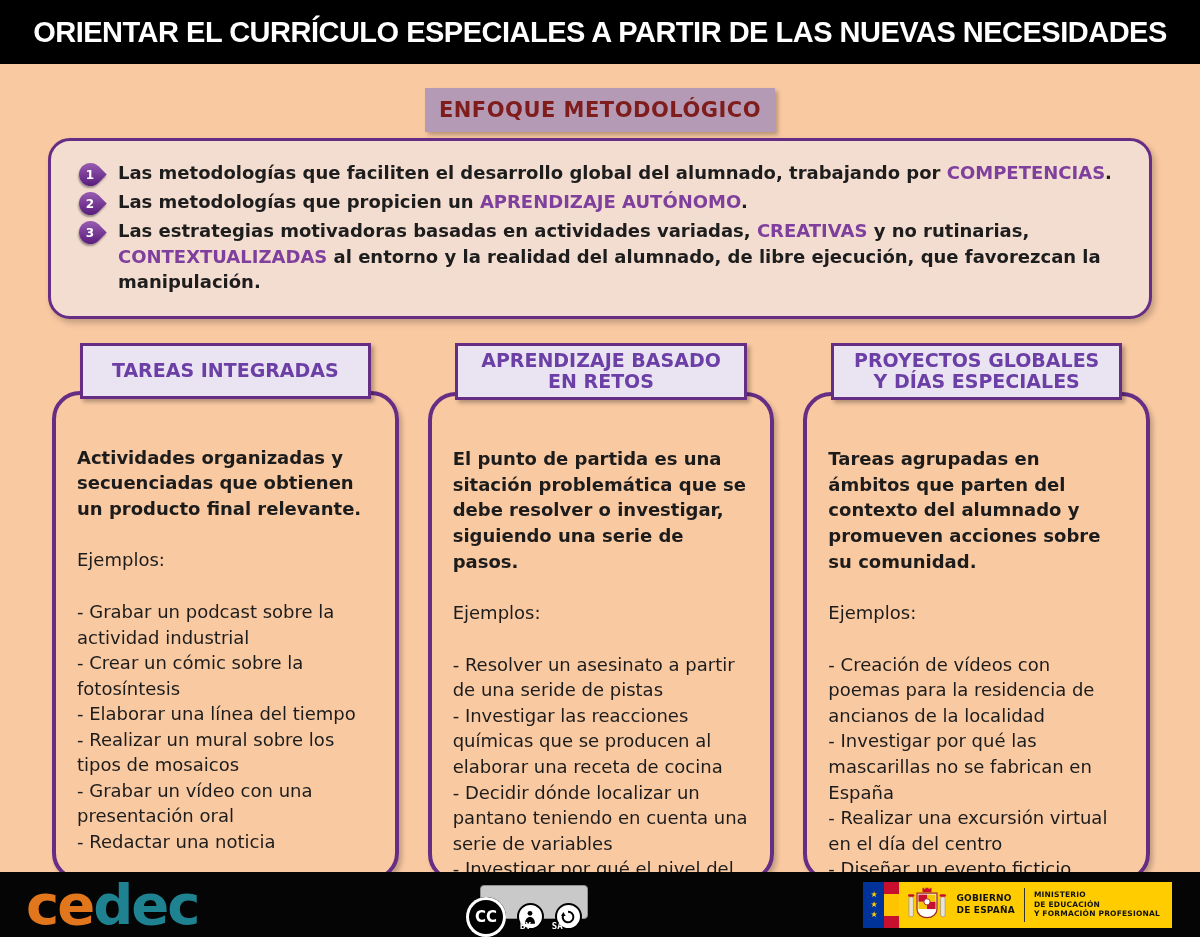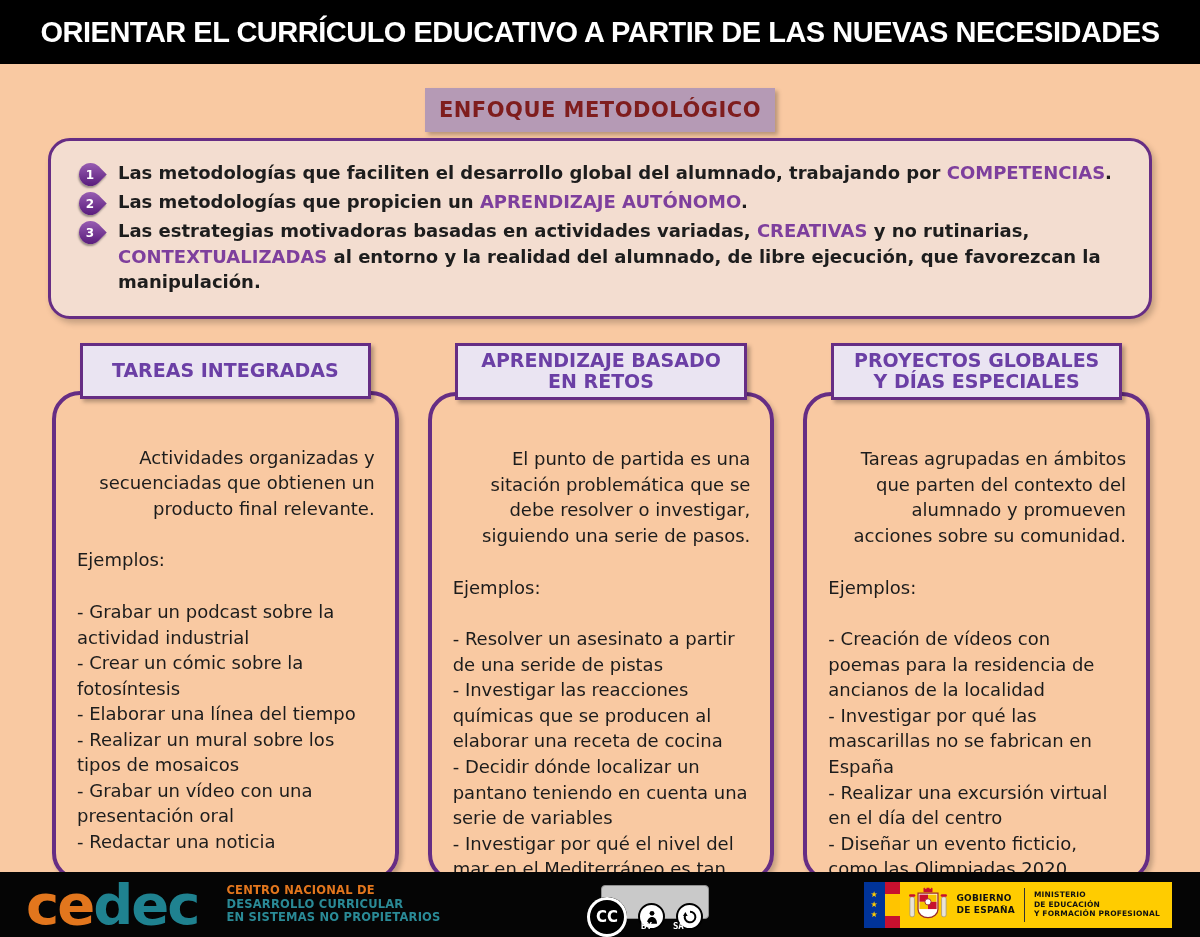--- a/index.html
+++ b/index.html
@@ -68,21 +68,21 @@
     padding: 4px 10px;
     box-shadow: 3px 3px 4px rgba(0,0,0,0.28);
   }
   .col-body {
     margin-top: -8px; width: 100%; height: 490px;
     border: 4px solid #662d84; border-radius: 28px;
     padding: 50px 20px 14px 21px;
     font-size: 18px; color: #1c1c1c; line-height: 1.42;
     box-shadow: 3px 4px 5px rgba(0,0,0,0.22);
   }
-  .col-desc { font-weight: normal; margin-bottom: 1.45em; text-align: right; }
+  .col-desc { font-weight: bold; margin-bottom: 1.45em; }
   .col-exlabel { margin-bottom: 1.45em; }
   .stray-dash {
     align-self: flex-start; margin: 3px 0 0 18px;
     font-size: 17px; color: #222; line-height: 1;
   }
   
   .footer {
     position: absolute; left: 0; bottom: 0; width: 100%; height: 65px;
     background: #050505;
     display: flex; align-items: center; justify-content: space-between;
@@ -135,21 +135,21 @@
   .gov-text1 { font-size: 9px; font-weight: bold; color: #111; line-height: 1.25; letter-spacing: 0.2px; }
   .gov-sep { width: 1px; height: 34px; background: #333; }
   .gov-text2 { font-size: 7.5px; font-weight: bold; color: #111; line-height: 1.3; letter-spacing: 0.2px; }
 </style>
 </head>
 <body>
 
 <div id="page">
 
   <div class="topbar">
-    <h1>ORIENTAR EL CURRÍCULO EDUCATIVO A PARTIR DE LAS NUEVAS NECESIDADES</h1>
+    <h1>ORIENTAR EL CURRÍCULO ESPECIALES A PARTIR DE LAS NUEVAS NECESIDADES</h1>
   </div>
 
   <div class="badge">ENFOQUE METODOLÓGICO</div>
 
   <div class="methodbox">
     <div class="m-item">
       <div class="m-bullet">
           <span>1</span>
         </div>
       <p class="m-text"><span>Las metodologías que faciliten el desarrollo global del alumnado, trabajando por </span><span class="hl">COMPETENCIAS</span><span>.</span></p>
@@ -214,25 +214,20 @@
         </div>
       </div>
     </div>
 
   </div>
 
   <div class="footer">
 
     <div class="cedec">
       <div class="cedec-word"><span class="cedec-orange">ce</span><span class="cedec-teal">dec</span></div>
-      <div class="cedec-lines">
-        <span class="l1">CENTRO NACIONAL DE</span>
-        <span class="l2">DESARROLLO CURRICULAR</span>
-        <span class="l3">EN SISTEMAS NO PROPIETARIOS</span>
-      </div>
     </div>
 
     <div class="ccwrap">
       <div class="ccplate"></div>
       <div class="ccicons">
         <div class="cc-logo">CC</div>
         <div class="cc-mini">
           <svg width="16" height="16" viewBox="0 0 24 24">
               <circle cx="12" cy="6.5" r="3.6" fill="#000"></circle>
               <path d="M4.5 22 C4.5 15.5 8 12 12 12 C16 12 19.5 15.5 19.5 22 Z" fill="#000"></path>

